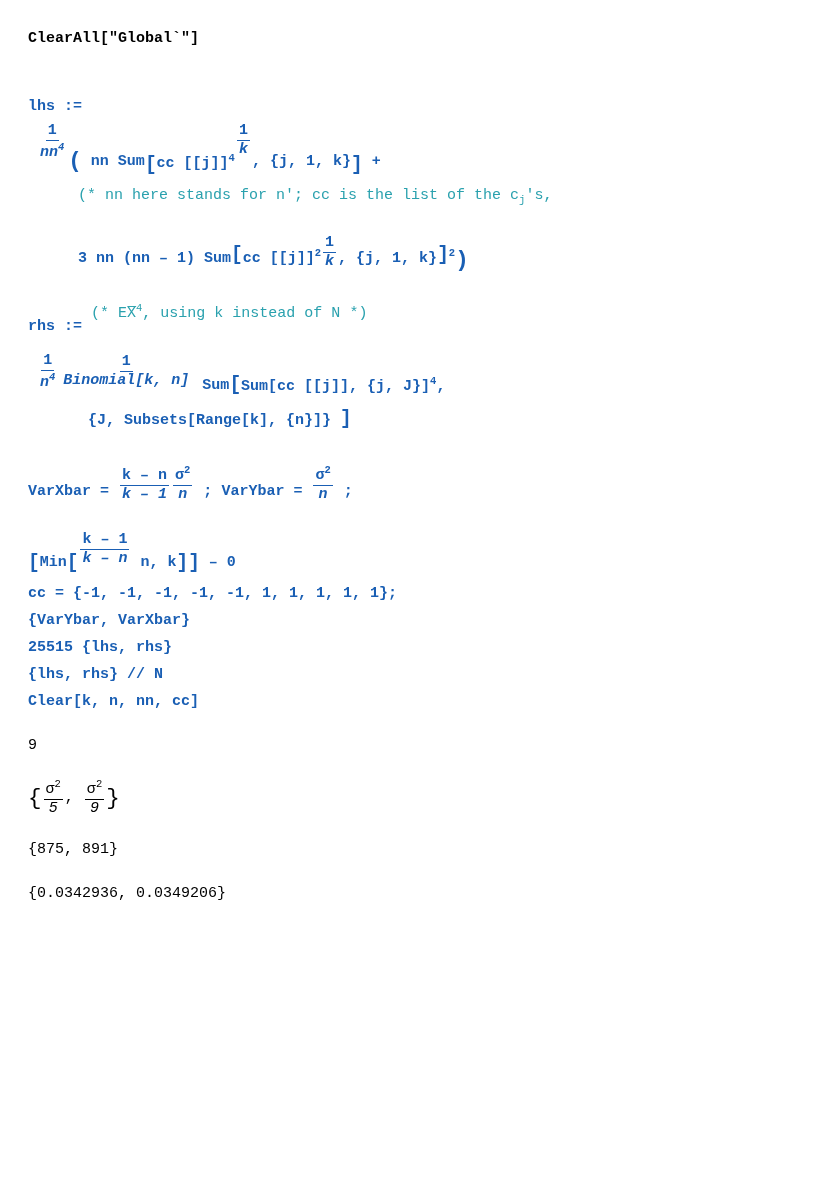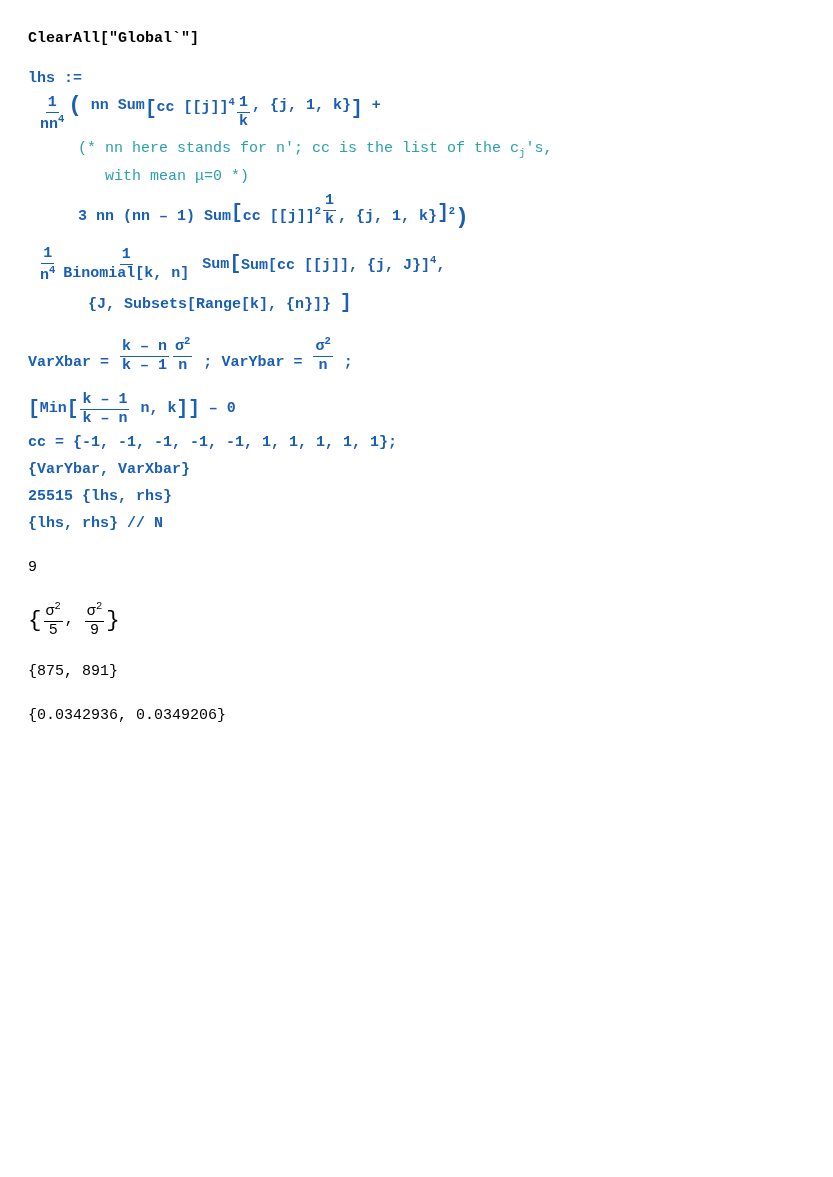--- a/index.html
+++ b/index.html
@@ -5,40 +5,41 @@
     * { margin: 0; padding: 0; box-sizing: border-box; }
     body {
       background: #ffffff;
       font-family: 'Courier New', Courier, monospace;
       font-size: 15px;
       padding: 24px 28px;
       color: #000000;
       line-height: 1.6;
     }
     .black { color: #000000; }
-    .blue { color: #1a5fb4; }
+    .blue { color: #1a5fb4; margin-top: 28px; }
     .comment { color: #2aa1ae; }
     .bold { font-weight: bold; }
     .fraction {
       display: inline-flex;
       flex-direction: column;
       align-items: center;
       vertical-align: middle;
       margin: 0 2px;
     }
     .fraction .num {
       border-bottom: 1.5px solid currentColor;
       padding: 0 2px;
       text-align: center;
       line-height: 1.2;
     }
     .fraction .den {
       padding: 0 2px;
       text-align: center;
       line-height: 1.2;
+      font-style: italic;
     }
     sup { font-size: 0.7em; vertical-align: super; }
     sub { font-size: 0.7em; vertical-align: sub; }
     .row { display: flex; align-items: center; flex-wrap: wrap; }
     .line { margin: 3px 0; }
   </style>
 </head>
 <body>
 
 <div>
@@ -69,41 +70,42 @@
       <span class="den">k</span>
     </div>
     <span class="blue bold">,&nbsp;{j,&nbsp;1,&nbsp;k}</span>
     <span class="blue bold" style="font-size:1.3em;">]</span>
     <span class="blue bold">&nbsp;+</span>
   </div>
 
   <div class="line" style="margin-left:50px;">
     <span class="comment">(*&nbsp;nn&nbsp;here&nbsp;stands&nbsp;for&nbsp;n';&nbsp;cc&nbsp;is&nbsp;the&nbsp;list&nbsp;of&nbsp;the&nbsp;c<sub>j</sub>'s,</span>
   </div>
-  <div class="line" style="margin-left:50px;">
-    <span class="comment">&nbsp;&nbsp;&nbsp;with&nbsp;mean&nbsp;μ=0&nbsp;*)</span>
-  </div>
 
   <div class="line row" style="margin-left:50px; align-items:flex-end;">
     <span class="blue bold">3&nbsp;nn&nbsp;(nn&nbsp;–&nbsp;1)&nbsp;</span>
     <span class="blue bold">Sum</span>
     <span class="blue bold" style="font-size:1.3em;">[</span>
     <span class="blue bold">cc&nbsp;[[j]]<sup>2</sup></span>
     <div class="fraction blue bold">
       <span class="num">1</span>
       <span class="den">k</span>
     </div>
     <span class="blue bold">,&nbsp;{j,&nbsp;1,&nbsp;k}</span>
     <span class="blue bold" style="font-size:1.3em;">]</span>
     <span class="blue bold"><sup>2</sup></span>
     <span class="blue bold" style="font-size:1.5em; line-height:1;">)</span>
   </div>
 
   <div style="height:10px"></div>
 
+  <div class="line row">
+    <span class="blue bold">rhs&nbsp;:=&nbsp;</span>
+    <span class="comment">(*&nbsp;EX̅<sup>4</sup>,&nbsp;using&nbsp;k&nbsp;instead&nbsp;of&nbsp;N&nbsp;*)</span>
+  </div>
 
   <div class="line row" style="margin-left:8px; align-items:center;">
     <div class="fraction blue bold">
       <span class="num">1</span>
       <span class="den">n<sup>4</sup></span>
     </div>
     <div class="fraction blue bold">
       <span class="num">1</span>
       <span class="den">Binomial[k,&nbsp;n]</span>
     </div>
@@ -162,20 +164,23 @@
   </div>
 
   <div class="line">
     <span class="blue bold">25515&nbsp;{lhs,&nbsp;rhs}</span>
   </div>
 
   <div class="line">
     <span class="blue bold">{lhs,&nbsp;rhs}&nbsp;//&nbsp;N</span>
   </div>
 
+  <div class="line">
+    <span class="blue bold">Clear[k,&nbsp;n,&nbsp;nn,&nbsp;cc]</span>
+  </div>
 
   <div style="height:14px"></div>
 
   <div class="line">
     <span class="black">9</span>
   </div>
 
   <div style="height:14px"></div>
 
   <div class="line row" style="align-items:center;">

